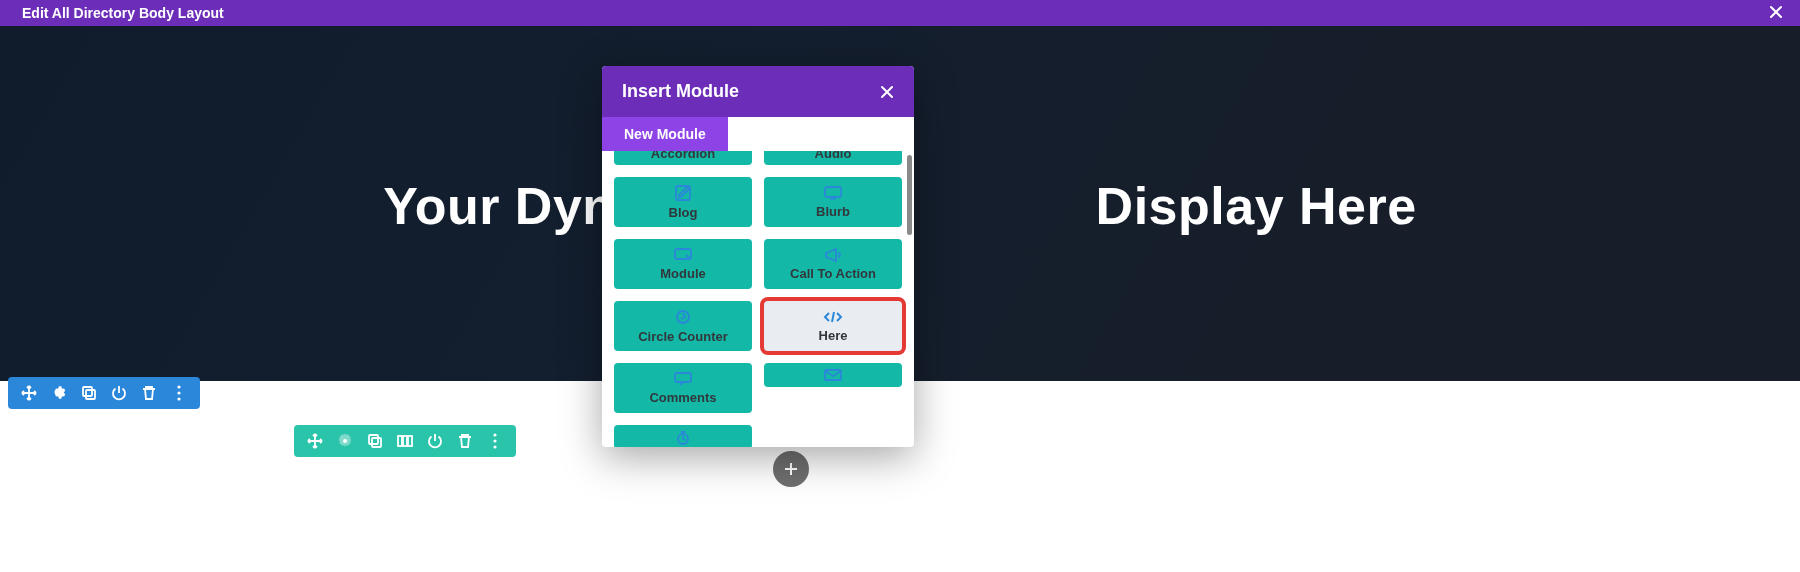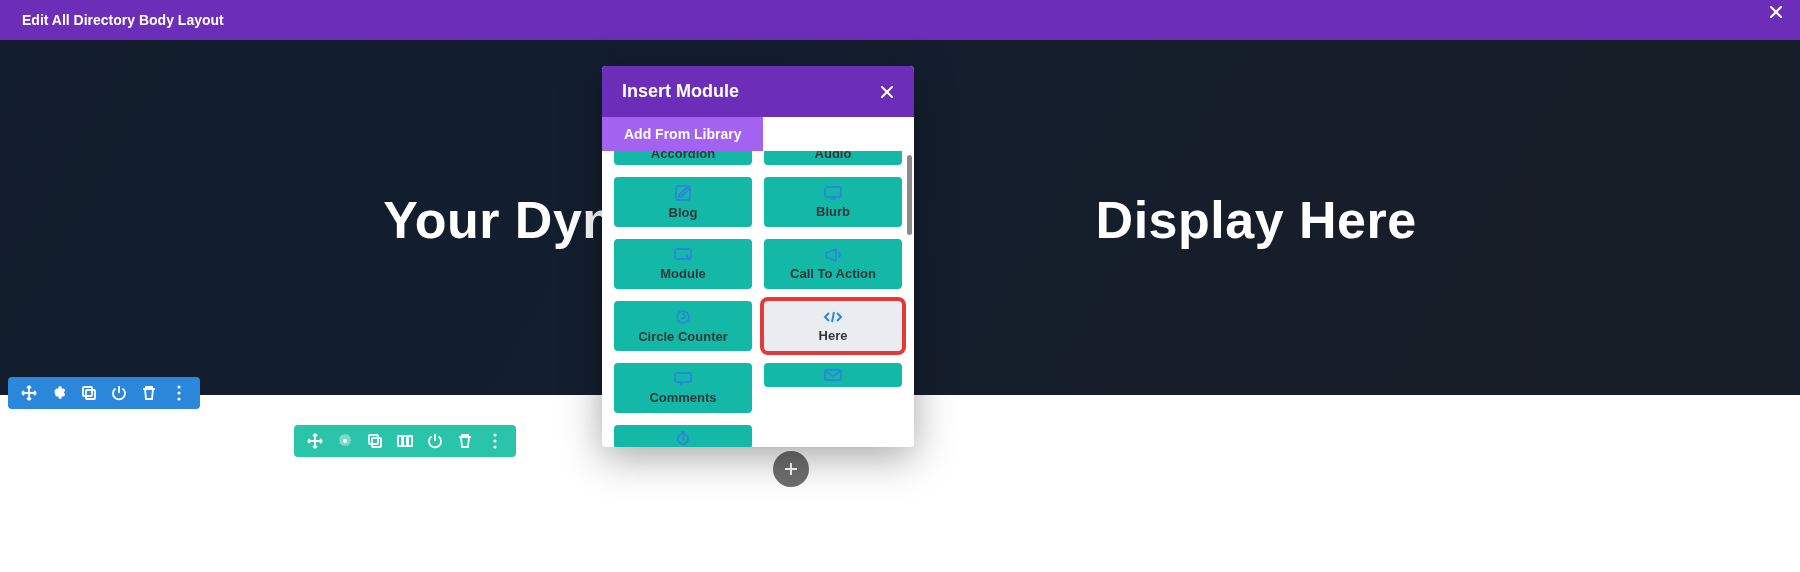--- a/index.html
+++ b/index.html
@@ -1,18 +1,18 @@
 <!DOCTYPE html>
 <html><head>
 <meta charset="utf-8">
 <style>
 * { margin: 0; padding: 0; box-sizing: border-box; }
 body { font-family: -apple-system, BlinkMacSystemFont, "Segoe UI", Helvetica, Arial, sans-serif; background: #fff; overflow: hidden; width: 1800px; height: 572px; position: relative; }
 
-.top-bar { height: 40px; background: #6c2eb9; color: #fff; display: flex; align-items: center; padding: 0 22px; font-size: 14px; font-weight: 600; position: relative; z-index: 5; }
+.top-bar { height: 26px; background: #6c2eb9; color: #fff; display: flex; align-items: center; padding: 0 22px; font-size: 14px; font-weight: 600; position: relative; z-index: 5; }
 .top-bar .close-x { position: absolute; right: 16px; top: 4px; cursor: pointer; }
 
 .hero { position: relative; height: 355px; background: linear-gradient(rgba(15,25,40,.85), rgba(15,25,40,.85)), linear-gradient(120deg,#1b2a3d,#2a3b52 40%,#4b3a2d 80%); overflow: visible; }
 .hero-text { position: absolute; top: 150px; left: 50%; transform: translateX(-50%); white-space: nowrap; font-size: 52px; font-weight: 800; color: #fff; letter-spacing: 0.5px; }
 
 
 .section-toolbar { position: absolute; display: flex; align-items: center; gap: 12px; color: #fff; border-radius: 4px; padding: 7px 12px; font-size: 16px; z-index: 4; }
 .st-blue { background: #2b87da; left: 8px; top: 377px; }
 .st-teal { background: #29c4a9; left: 294px; top: 425px; }
 .section-toolbar span { display: inline-flex; align-items: center; justify-content: center; width: 18px; height: 18px; cursor: pointer; }
@@ -150,21 +150,21 @@
 <div class="modal">
   <div class="modal-header">
     <span>Insert Module</span>
     <span class="close-x">
       <svg width="14" height="14" viewBox="0 0 14 14">
           <path d="M2 2l10 10M12 2L2 12" stroke="#fff" stroke-width="2" stroke-linecap="round"></path>
         </svg>
     </span>
   </div>
   <div class="modal-tabs">
-    <div class="tab tab-inactive">Add From Library</div>
+    <div class="tab tab-active">New Module</div>
   </div>
   <div class="modal-body">
     <div class="module-grid">
       <div class="module half-cut">
         <span>Accordion</span>
       </div>
       <div class="module half-cut">
         <span>Audio</span>
       </div>
 

